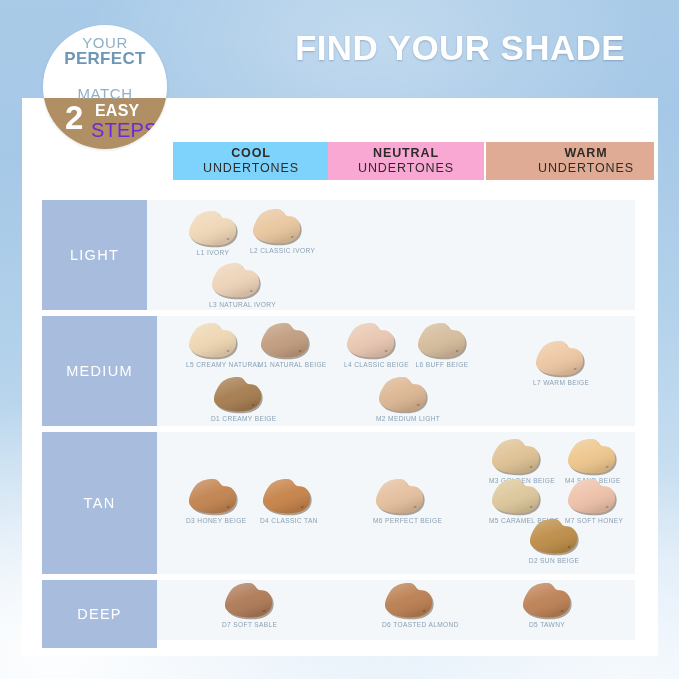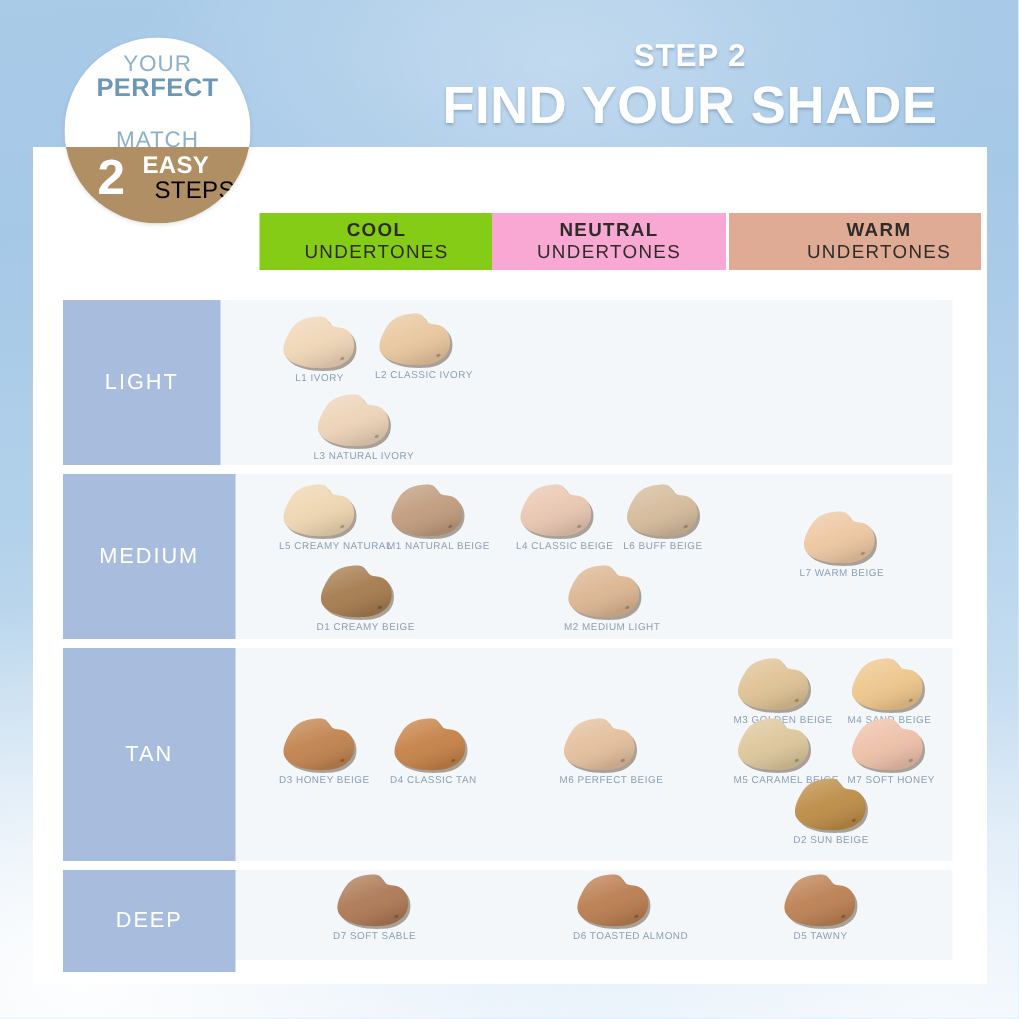--- a/index.html
+++ b/index.html
@@ -28,21 +28,21 @@
   
   #badge{position:absolute;left:43px;top:25px;width:124px;height:124px;border-radius:50%;overflow:hidden;
     box-shadow:0 1px 3px rgba(70,100,130,.18);}
   #badge .top{position:absolute;left:0;top:0;width:100%;height:73px;background:#fff;}
   #badge .bot{position:absolute;left:0;top:73px;width:100%;height:51px;background:#b08f64;}
   #badge .b1{position:absolute;left:0;top:9px;width:100%;text-align:center;font-size:15px;color:#8fb0c9;letter-spacing:.6px;}
   #badge .b2{position:absolute;left:0;top:24px;width:100%;text-align:center;font-size:17px;font-weight:700;color:#6e97b5;letter-spacing:.3px;}
   #badge .b3{position:absolute;left:0;top:60px;width:100%;text-align:center;font-size:15px;color:#8fb0c9;letter-spacing:.6px;}
   #badge .num{position:absolute;left:22px;top:76px;font-size:33px;font-weight:700;color:#fff;line-height:1;}
   #badge .e1{position:absolute;left:52px;top:78px;font-size:16px;font-weight:700;color:#fff;letter-spacing:.2px;line-height:1;}
-  #badge .e2{position:absolute;left:60px;top:95px;font-size:16px;color:#000000;letter-spacing:.2px;line-height:1;}
+  #badge .e2{position:absolute;left:48px;top:95px;font-size:20px;color:#6d28d9;letter-spacing:.2px;line-height:1;}
   
   .colhead{position:absolute;height:38px;display:flex;flex-direction:column;
     align-items:center;justify-content:center;color:#2e2b28;}
   .colhead .a{font-size:12.5px;font-weight:700;letter-spacing:.9px;line-height:1.15;}
   .colhead .b{font-size:12.5px;letter-spacing:.9px;line-height:1.2;}
   #ch0{left:173px;top:142px;width:156px;background:#b9ccd1;}
   #ch1{left:328px;top:142px;width:156px;background:#ece8dc;}
   #ch2{left:486px;top:142px;width:136px;background:#e0ab94;padding-left:32px;}
   
   .rowband{position:absolute;left:42px;background:#f3f7fa;}
@@ -57,36 +57,35 @@
 </style>
 </head>
 <body>
 
 <div id="sky"></div>
 
 <div id="tanbar"></div>
 <div id="card"></div>
 
 <div id="header">
-  <div id="step">STEP 2</div>
   <div id="title">FIND YOUR SHADE</div>
 </div>
 
 <div id="badge">
   <div class="top"></div>
   <div class="bot"></div>
   <div class="b1">YOUR</div>
   <div class="b2">PERFECT</div>
   <div class="b3">MATCH</div>
   <div class="num">2</div>
   <div class="e1">EASY</div>
   <div class="e2">STEPS</div>
 </div>
 
-<div class="colhead" id="ch0" style="background: #84cc16;">
+<div class="colhead" id="ch0" style="background: #7dd3fc;">
   <div class="a">COOL</div>
   <div class="b">UNDERTONES</div>
 </div>
 <div class="colhead" id="ch1" style="background: #f9a8d4;">
   <div class="a">NEUTRAL</div>
   <div class="b">UNDERTONES</div>
 </div>
 <div class="colhead" id="ch2" style="background: rgb(224, 171, 148);">
   <div class="a">WARM</div>
   <div class="b">UNDERTONES</div>

